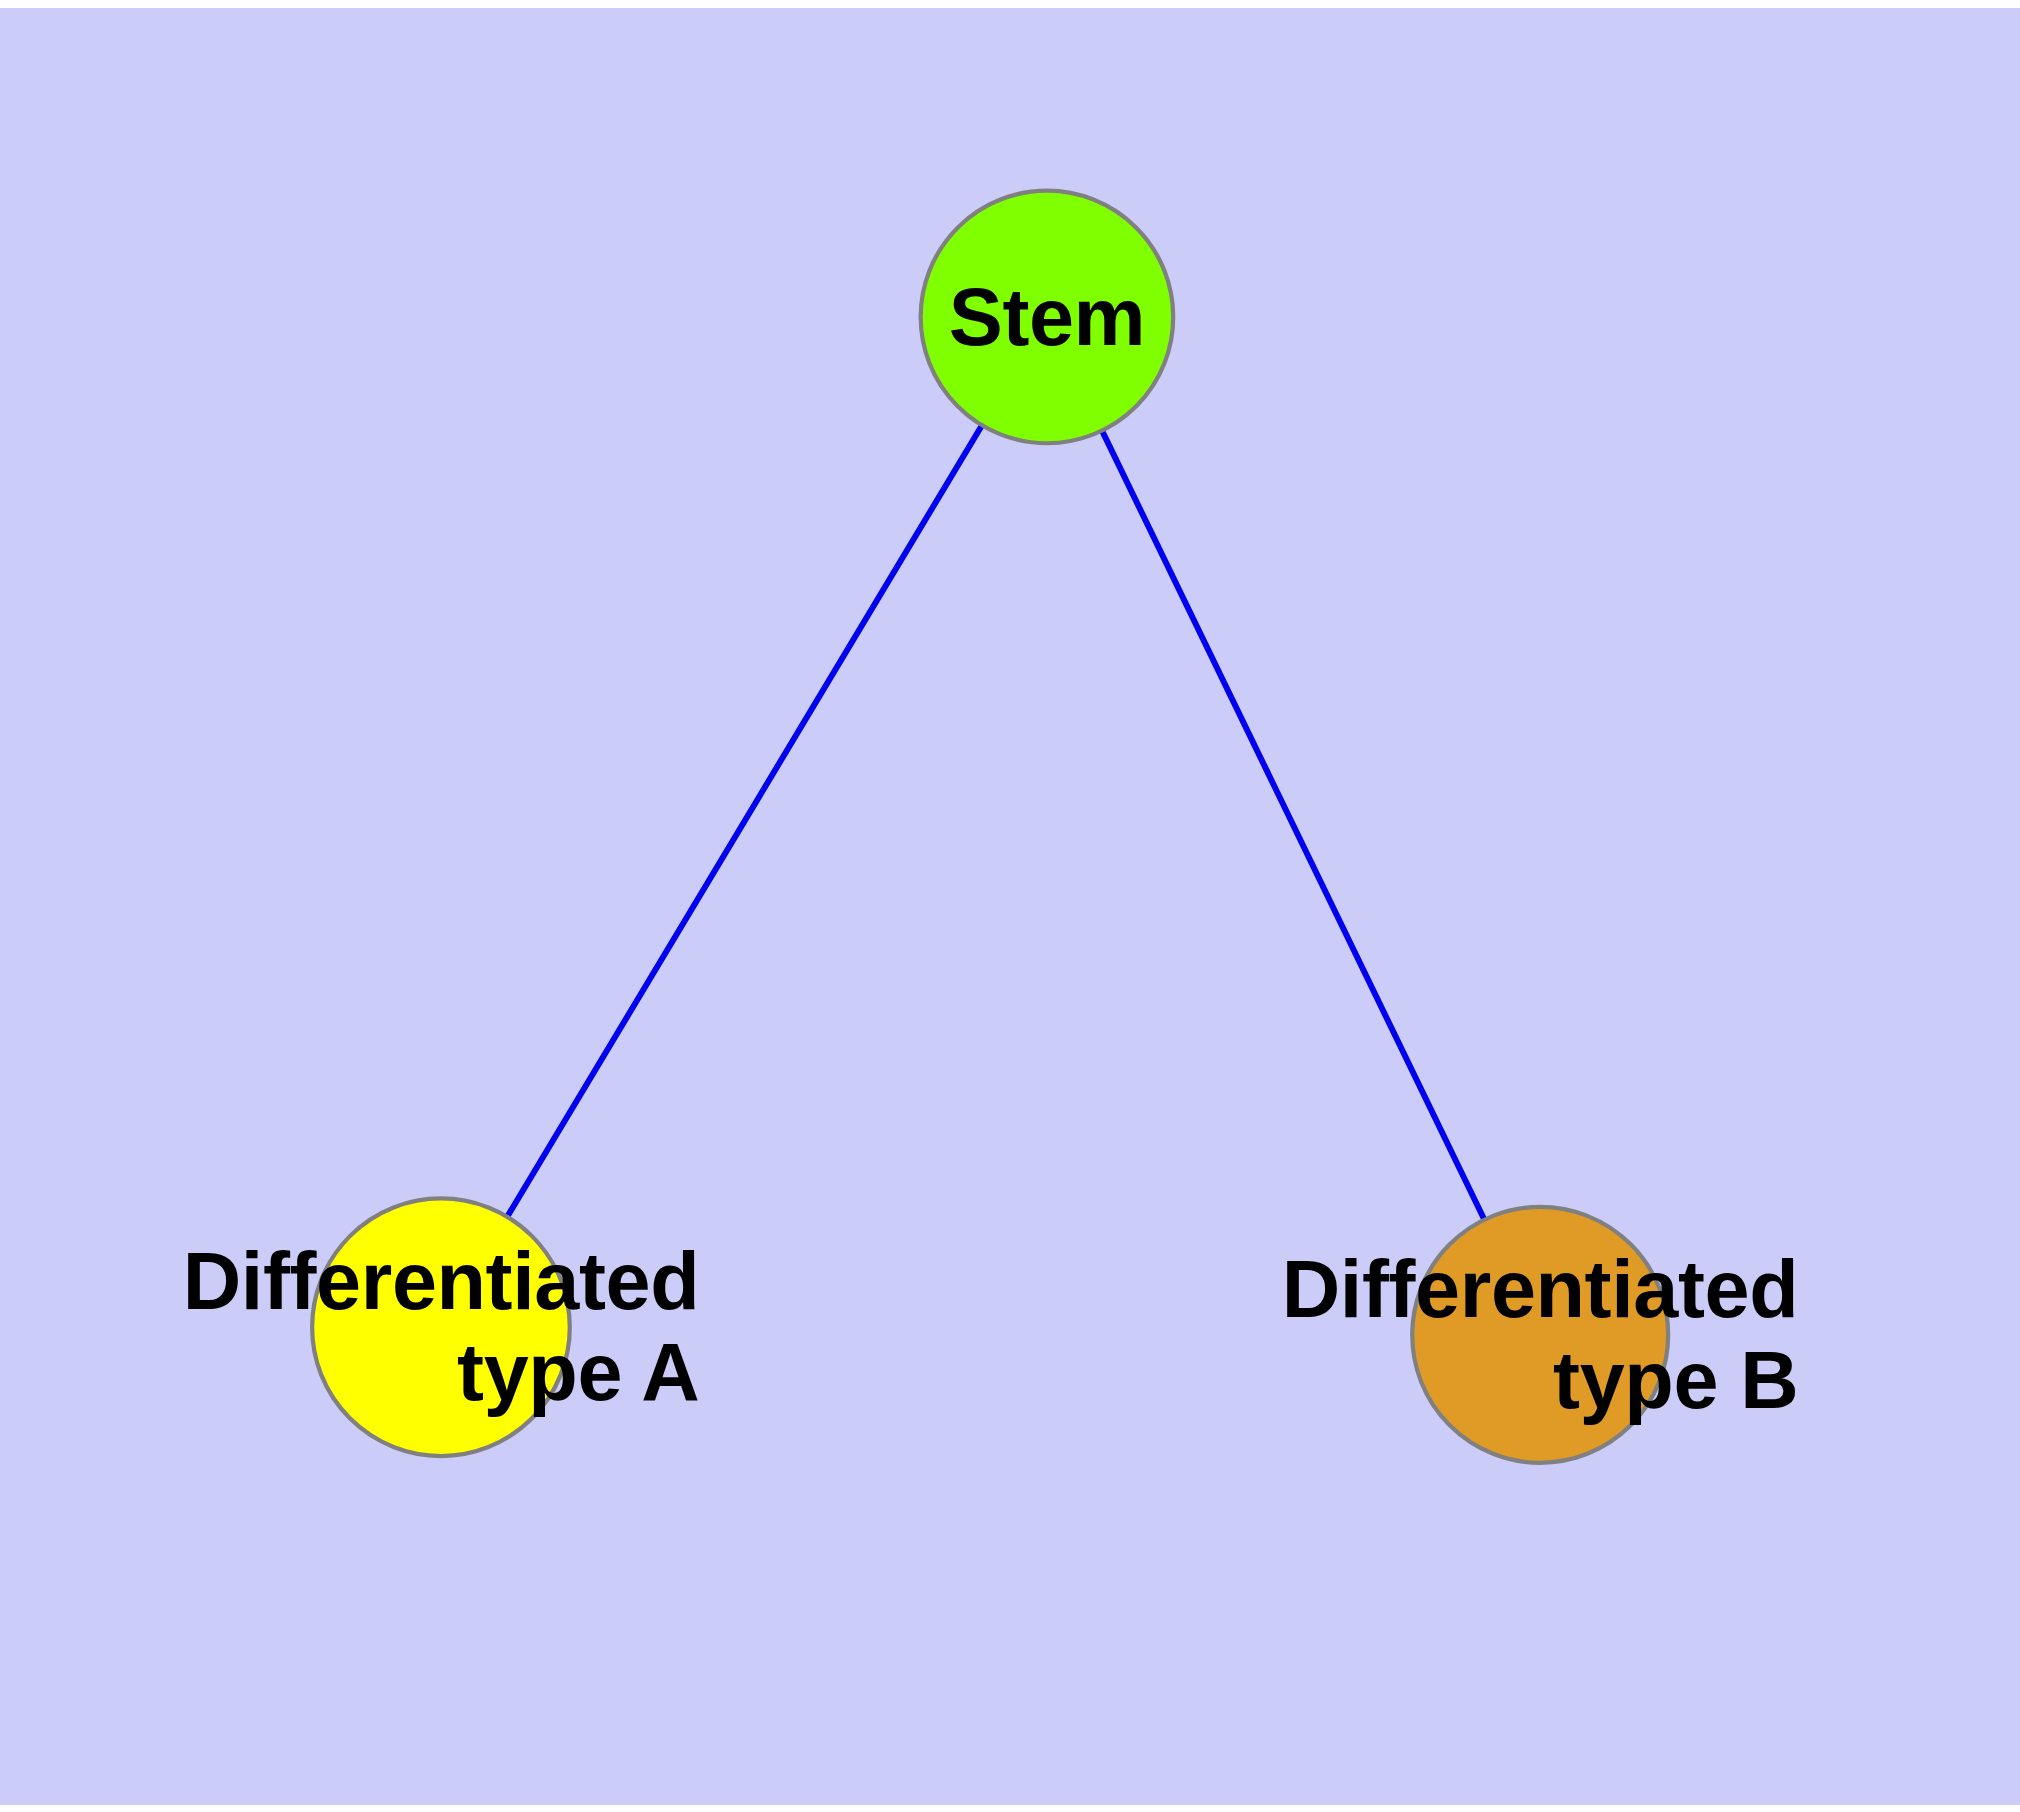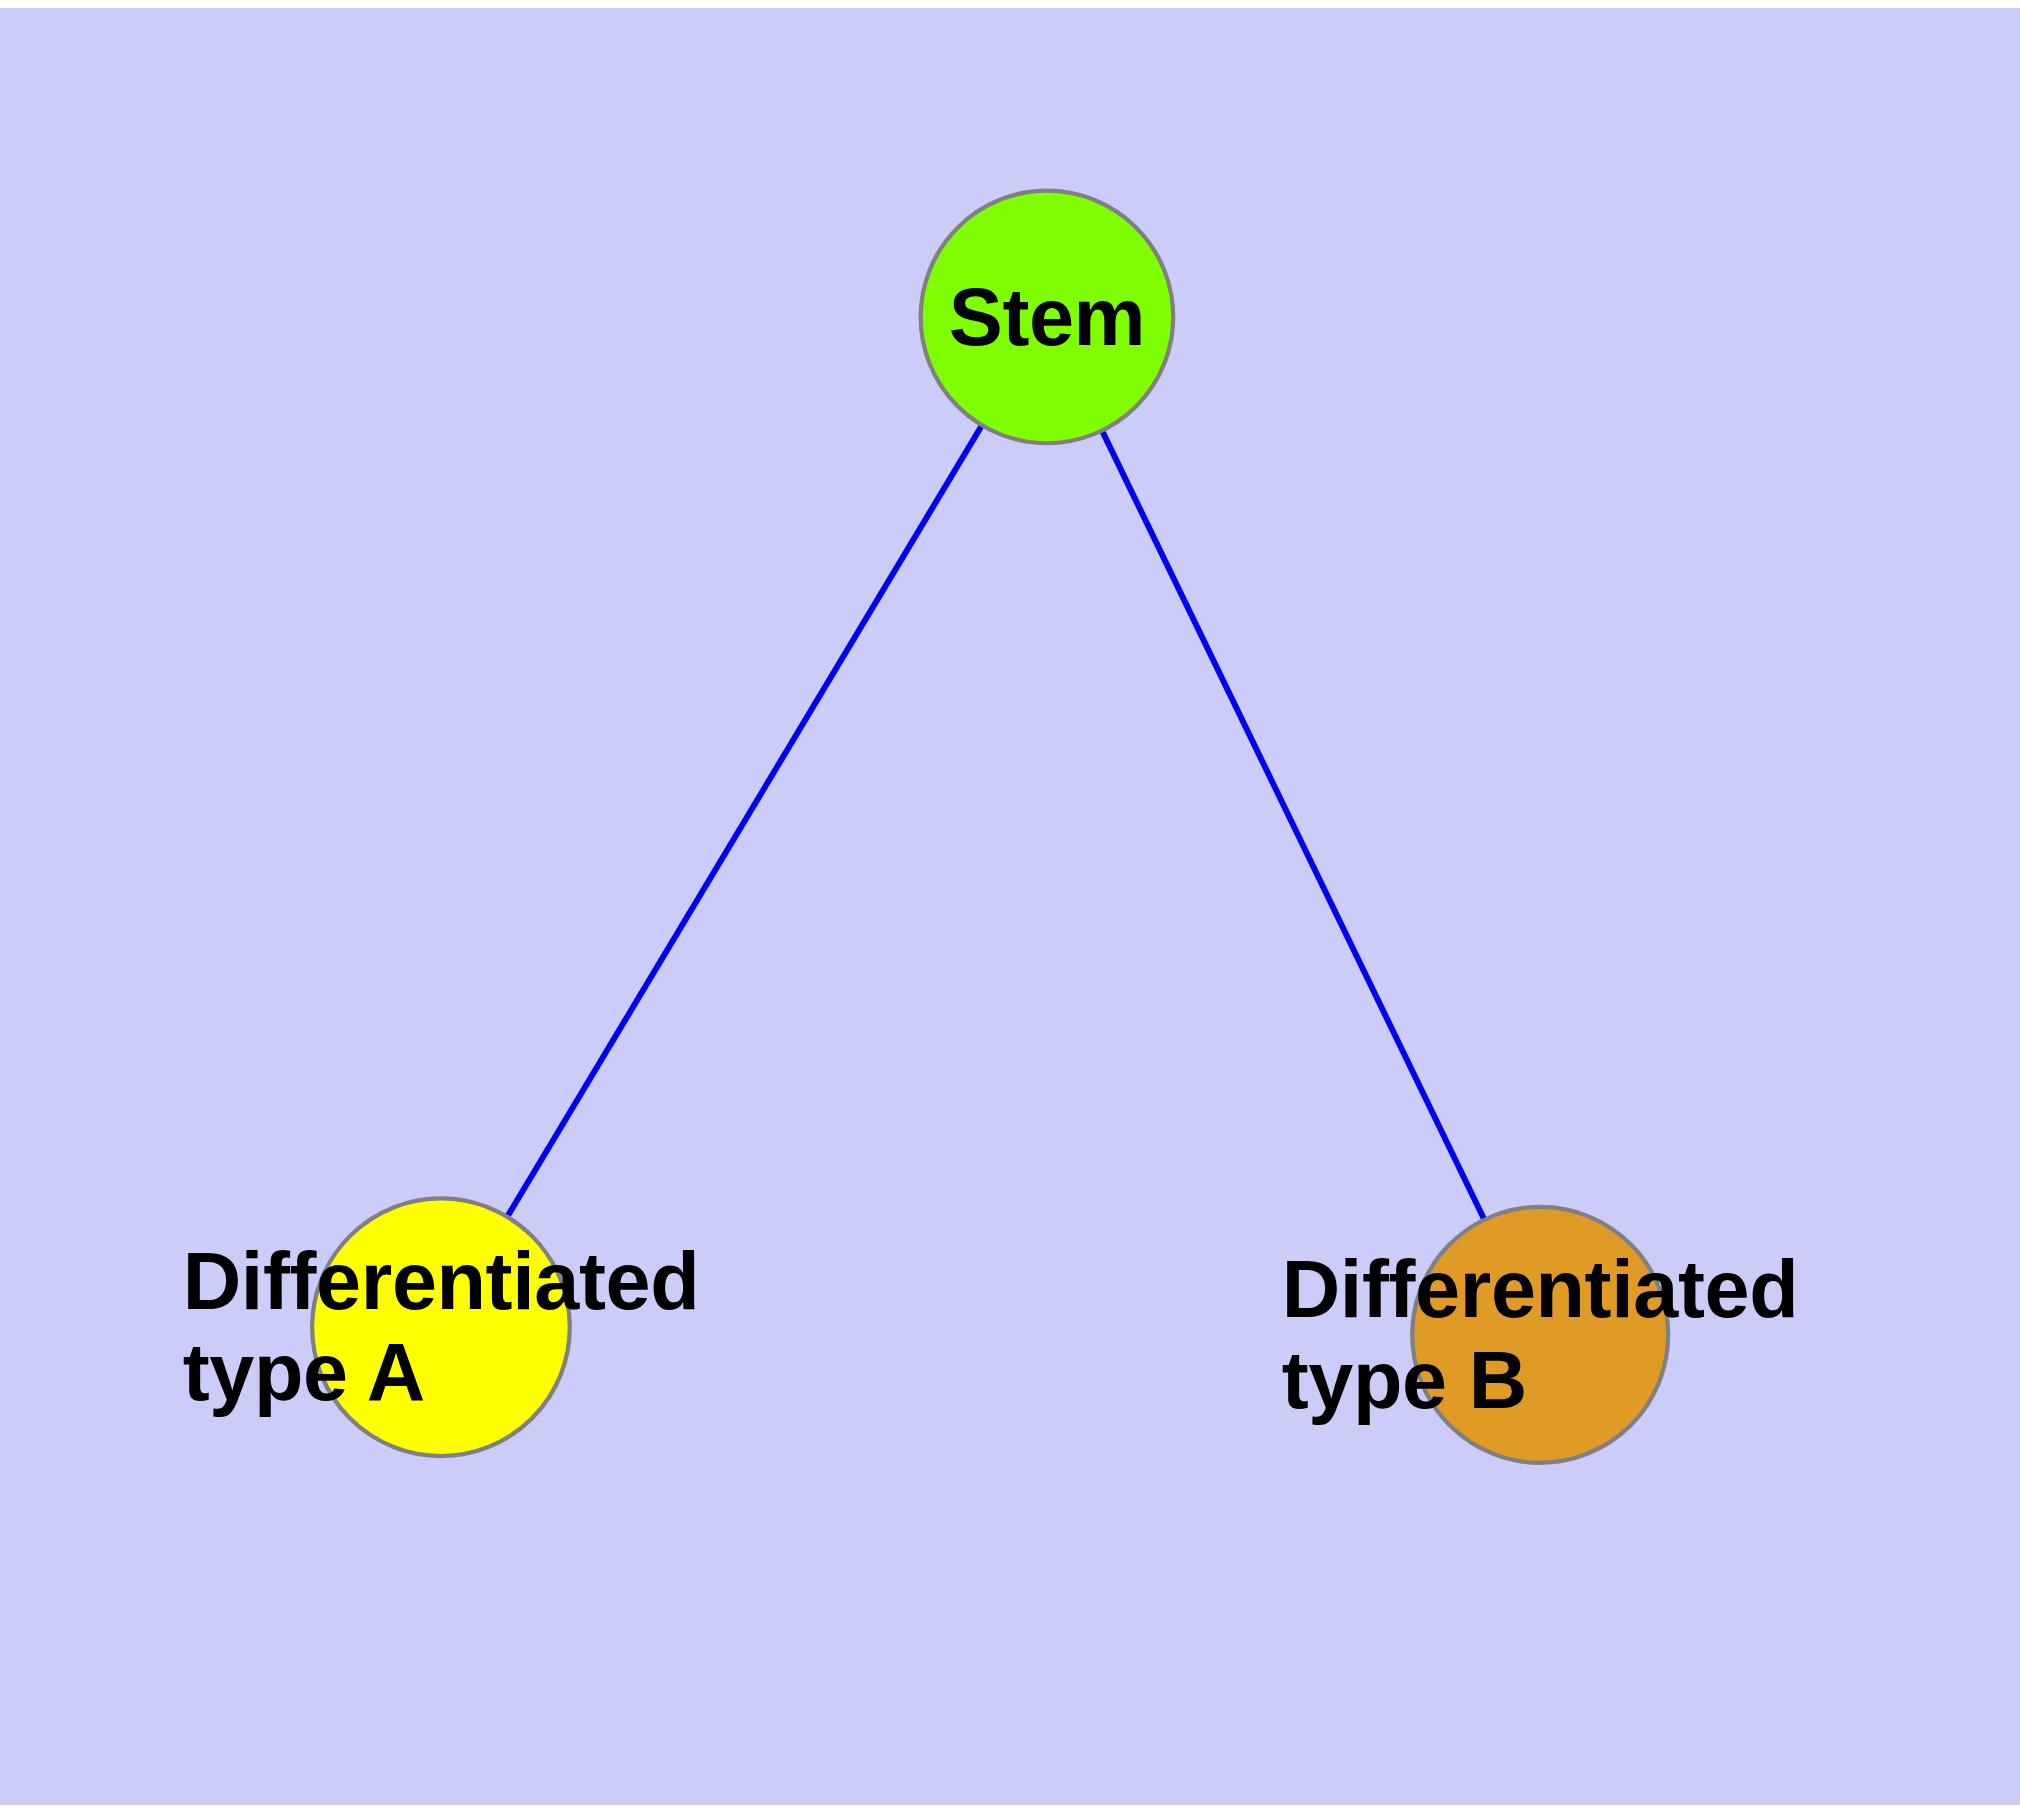--- a/index.html
+++ b/index.html
@@ -27,21 +27,21 @@
   #graph-svg {
     position: absolute;
     left: 0;
     top: 0;
     width: 2021px;
     height: 1812px;
   }
   .node-label {
     position: absolute;
     transform: translate(-50%, -50%);
-    text-align: left;
+    text-align: right;
     color: #000000;
     font-family: "Liberation Sans", sans-serif;
     font-weight: bold;
     font-size: 81px;
     line-height: 1.12;
     white-space: pre;
     letter-spacing: -0.4px;
     pointer-events: none;
     -webkit-font-smoothing: antialiased;
   }

